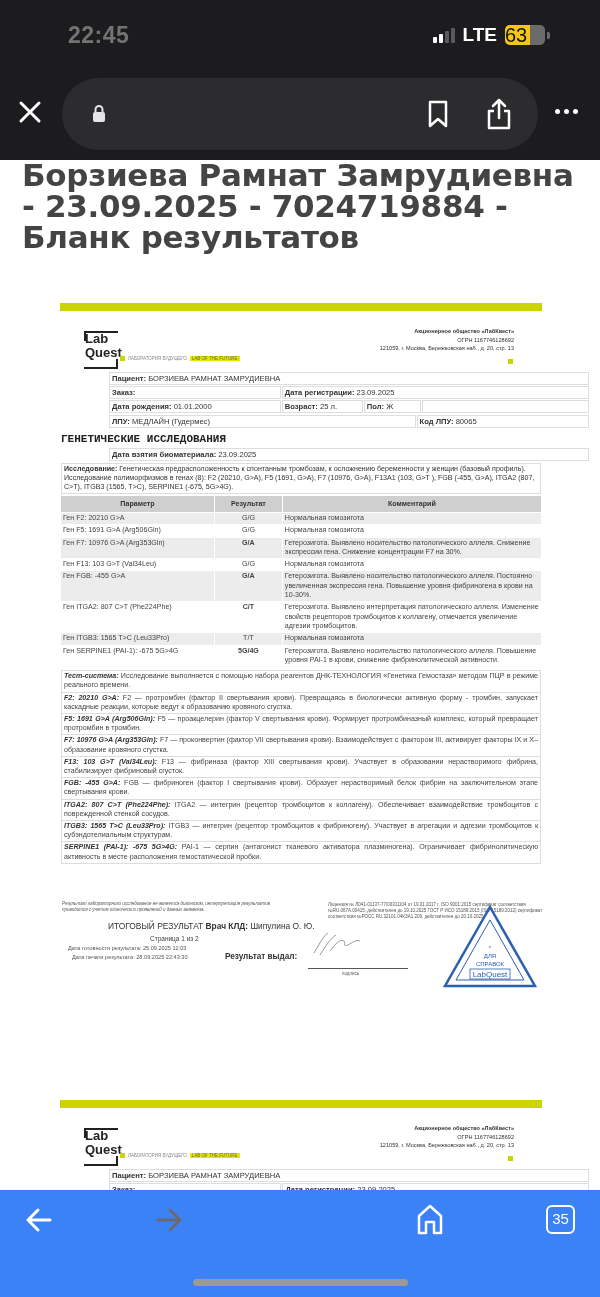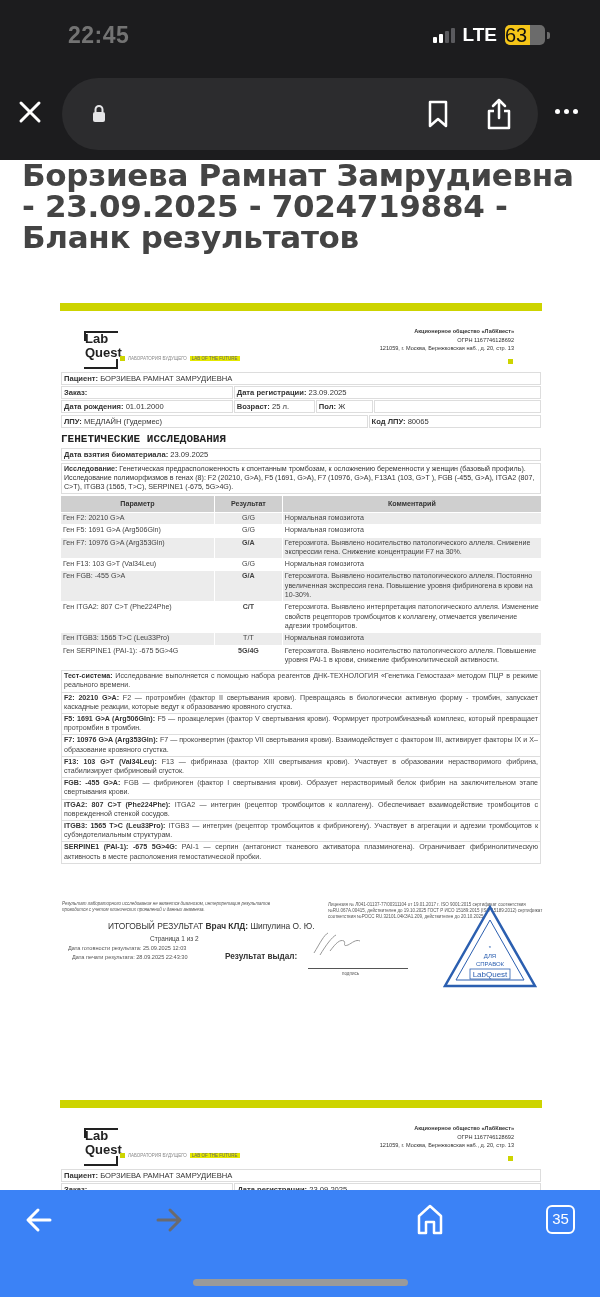--- a/index.html
+++ b/index.html
@@ -42,38 +42,38 @@
   .logo-box::before { content: ""; position: absolute; left: 0; top: 0; width: 2px; height: 8px; background: #222; }
   .logo-box::after { content: ""; position: absolute; right: 0; bottom: 0; width: 2px; height: 8px; background: #222; }
   .logo-text { position: absolute; left: 1px; top: 1px; font-size: 13px; line-height: 14px; color: #222; font-weight: bold; }
   .tagline { position: absolute; left: 60px; top: 45px; display: flex; align-items: center; gap: 3px; font-size: 4.5px; color: #888; }
   .tag-square { width: 5px; height: 5px; background: #cdd400; }
   .tag-future { background: #e4e800; color: #666; padding: 0 2px; }
   .org-block { position: absolute; right: 28px; top: 16px; text-align: right; font-size: 5.6px; line-height: 8.5px; color: #333; }
   .org-block .org-name { font-weight: bold; }
   .corner-square { position: absolute; right: 29px; top: 48px; width: 5px; height: 5px; background: #cdd400; }
 
-  table.info { width: 100%; border-collapse: separate; border-spacing: 1px; font-size: 7.6px; color: #333; }
+  table.info { width: 100%; border-collapse: separate; border-spacing: 1px; font-size: 7.6px; color: #333; margin-left: 48px; }
   table.info td { border: 1px solid #ddd; padding: 1px 2px; height: 12px; white-space: nowrap; }
   .lbl { font-weight: bold; }
   .section-title { font-size: 11px; font-weight: bold; color: #222; margin: 4px 0 2px 1px; font-family: Liberation Mono, monospace; }
 
   .study-box { border: 1px solid #ddd; margin: 1px; padding: 1px 2px; font-size: 7.1px; line-height: 9px; color: #333; }
 
   table.results { width: 100%; border-collapse: separate; border-spacing: 1px; font-size: 7.1px; color: #444; }
   table.results th { background: #cfcfcf; font-weight: bold; height: 16px; color: #333; }
   table.results td { vertical-align: top; padding: 1px 2px; line-height: 9.3px; }
   table.results tr.shade td { background: #ececec; }
   table.results td.res { text-align: center; }
   table.results td.res.bold { font-weight: bold; }
 
   .desc-box { margin: 3px 1px 0 1px; border: 1px solid #ddd; }
   .desc-item { border-bottom: 1px solid #ddd; padding: 1px 2px; font-size: 7.1px; line-height: 9.2px; color: #444; text-align: justify; }
   .desc-item:last-child { border-bottom: none; }
-  .desc-item b { color: #333; }
+  .desc-item b { color: #333; font-style: italic; }
 
   .footer { position: relative; height: 140px; }
   .disclaimer { position: absolute; left: 2px; top: 37px; width: 230px; font-size: 4.5px; line-height: 6px; font-style: italic; color: #555; }
   .license { position: absolute; left: 268px; top: 38px; width: 220px; font-size: 4.5px; line-height: 6px; color: #555; }
   .final-result { position: absolute; left: 48px; top: 57px; font-size: 8.4px; color: #333; white-space: nowrap; }
   .final-result b { font-weight: bold; }
   .page-num { position: absolute; left: 90px; top: 71px; font-size: 6.5px; color: #444; }
   .ready-date { position: absolute; left: 8px; top: 81px; font-size: 5.6px; color: #555; }
   .print-date { position: absolute; left: 12px; top: 90px; font-size: 5.6px; color: #555; white-space: nowrap; }
   .issued-by { position: absolute; left: 165px; top: 88px; font-size: 8.2px; font-weight: bold; color: #333; }

